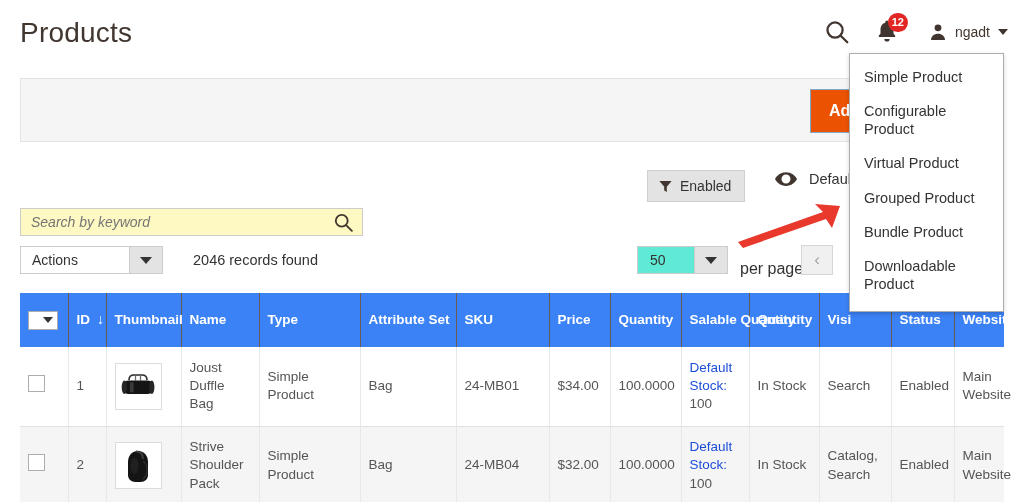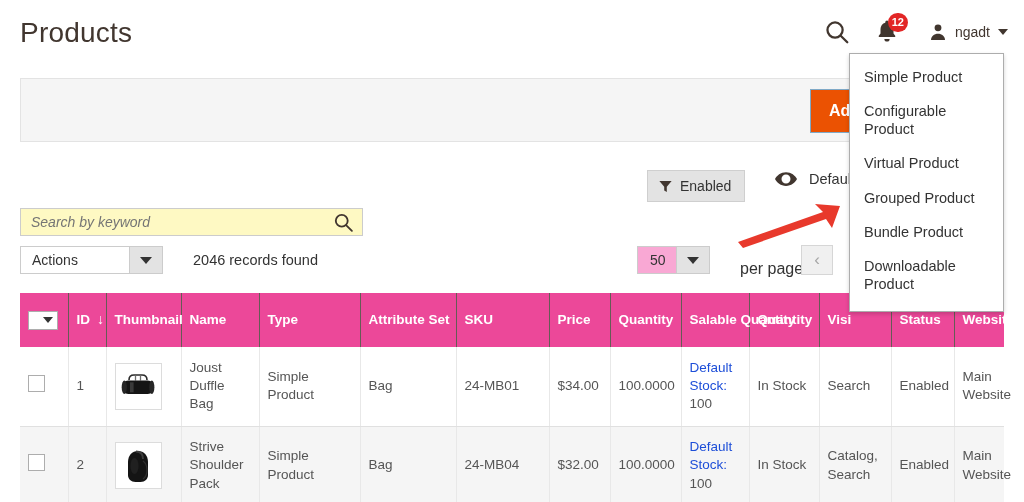--- a/index.html
+++ b/index.html
@@ -116,37 +116,37 @@
   }
   .actions-label { flex: 1; display: flex; align-items: center; padding-left: 11px; font-size: 14px; color: #333; }
   .actions-arrow {
     width: 33px; background: #e3e3e3; border-left: 1px solid #cccccc;
     display: flex; align-items: center; justify-content: center;
   }
   .tri-dn-sm { width:0;height:0;border-left:6px solid transparent;border-right:6px solid transparent;border-top:7px solid #333; }
   .records-found { position: absolute; left: 193px; top: 252px; font-size: 14.5px; color: #333; }
 
   .perpage-select {
-    position: absolute; left: 637px; top: 246px; width: 73px; height: 28px;
-    border: 1px solid #cccccc; background: #f9a8d4; display: flex; cursor: pointer;
+    position: absolute; left: 637px; top: 246px; width: 91px; height: 28px;
+    border: 1px solid #cccccc; background: #5eead4; display: flex; cursor: pointer;
   }
   .perpage-value { flex: 1; display:flex; align-items:center; padding-left: 12px; font-size: 14px; color:#333; }
   .perpage-label { position:absolute; left: 722px; top: 260px; font-size: 16px; color:#333;margin-left:18px; }
   .pager-prev {
     position: absolute; left: 801px; top: 245px; width: 32px; height: 30px;
     background: #f0f0f0; border: 1px solid #d6d6d6;
     display:flex; align-items:center; justify-content:center; cursor:pointer;
     color: #a6a6a6; font-size: 17px;
   }
 
   
   .grid { position: absolute; left: 20px; top: 293px; width: 984px; }
   table.data-grid { border-collapse: collapse; width: 984px; table-layout: fixed; }
   table.data-grid thead th {
-    background: #ec4899; color: #ffffff;
+    background: #3b82f6; color: #ffffff;
     font-size: 13.5px; font-weight: 700; text-align: left;
     padding: 9px 8px; vertical-align: middle; height: 54px;
     border-right: 1px solid #665c55;
     line-height: 1.2;
   }
   table.data-grid thead th:last-child { border-right: none; }
   .th-sortable { cursor: pointer; white-space: nowrap; }
   .sort-arrow { font-weight: 400; padding-left: 7px; font-size: 14px; }
   .mass-select {
     width: 30px; height: 19px; background: #fff; border: 1px solid #adadad;

